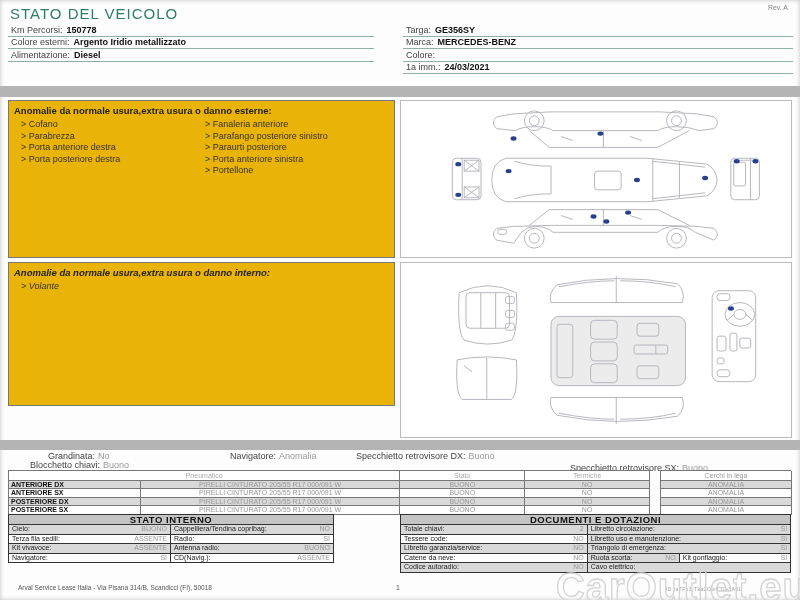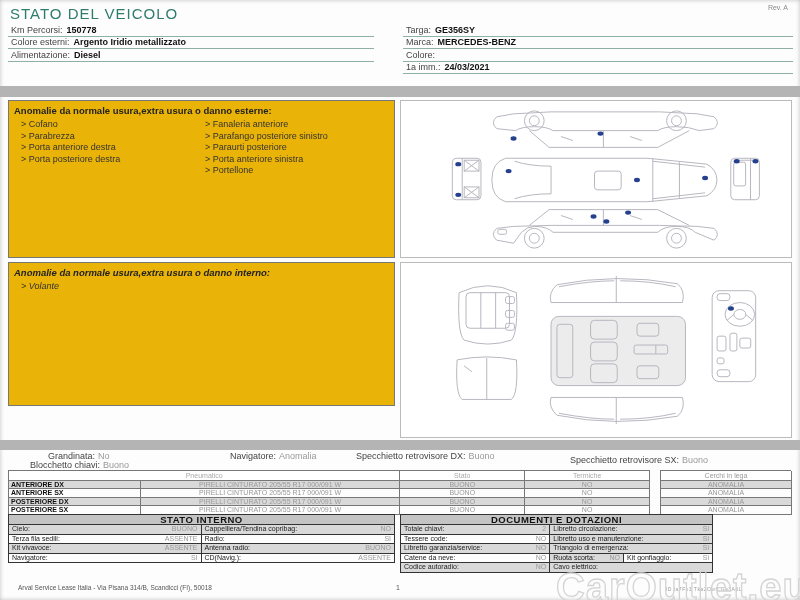--- a/index.html
+++ b/index.html
@@ -59,22 +59,22 @@
   .t-head { color:#aaa; text-align:center; height:9.5px; line-height:9px; background:#fff; }
   .c-pos  { width:132px; font-weight:bold; color:#111; padding-left:2px; font-size:7px; }
   .c-pneu { width:260px; text-align:center; color:#999; }
   .c-stato{ width:125px; text-align:center; color:#999; }
   .c-term { width:125px; text-align:center; color:#999; }
   .c-full { width:131px; text-align:center; color:#999; }
   .striped { background:#d9d9d9; }
 
   
   .blk { position:absolute; top:514px; font-size:7px; }
-  .blk-left  { left:8px;  width:387px; }
-  .blk-right { left:400px; width:313px; }
+  .blk-left  { left:8px;  width:326px; }
+  .blk-right { left:400px; width:391px; }
   .blk-header { background:#c4c4c4; border:1px solid #333; height:11px; line-height:10px;
                 text-align:center; font-size:9.5px; font-weight:bold; color:#111; letter-spacing:.5px; }
   .blk-row { display:flex; border:1px solid #333; border-top:none; height:9.5px; line-height:8.5px; }
   .half { display:flex; justify-content:space-between; padding:0 3px; overflow:hidden; white-space:nowrap; }
   .half-l { border-right:1px solid #333; }
   .blk-left .half { width:50%; }
   .blk-right .half-l { width:48%; }
   .blk-right .half-r { width:52%; }
   .half .lbl { color:#222; }
   .half .val { color:#999; margin-left:4px; }
@@ -276,21 +276,21 @@
   <div class="summary">
     <div class="sum-item" style="left:48px; top:0;">
       <span class="lbl">Grandinata:</span><span class="val">No</span>
     </div>
     <div class="sum-item" style="left:230px; top:0;">
       <span class="lbl">Navigatore:</span><span class="val">Anomalia</span>
     </div>
     <div class="sum-item" style="left:356px; top:0;">
       <span class="lbl">Specchietto retrovisore DX:</span><span class="val">Buono</span>
     </div>
-    <div class="sum-item" style="left:570px; top:4px;">
+    <div class="sum-item" style="left:570px; top:12px;">
       <span class="lbl">Specchietto retrovisore SX:</span><span class="val">Buono</span>
     </div>
     <div class="sum-item" style="left:30px; top:9px;">
       <span class="lbl">Blocchetto chiavi:</span><span class="val">Buono</span>
     </div>
   </div>
 
   <div class="tyres">
     <div class="t-main">
       <div class="t-row">

